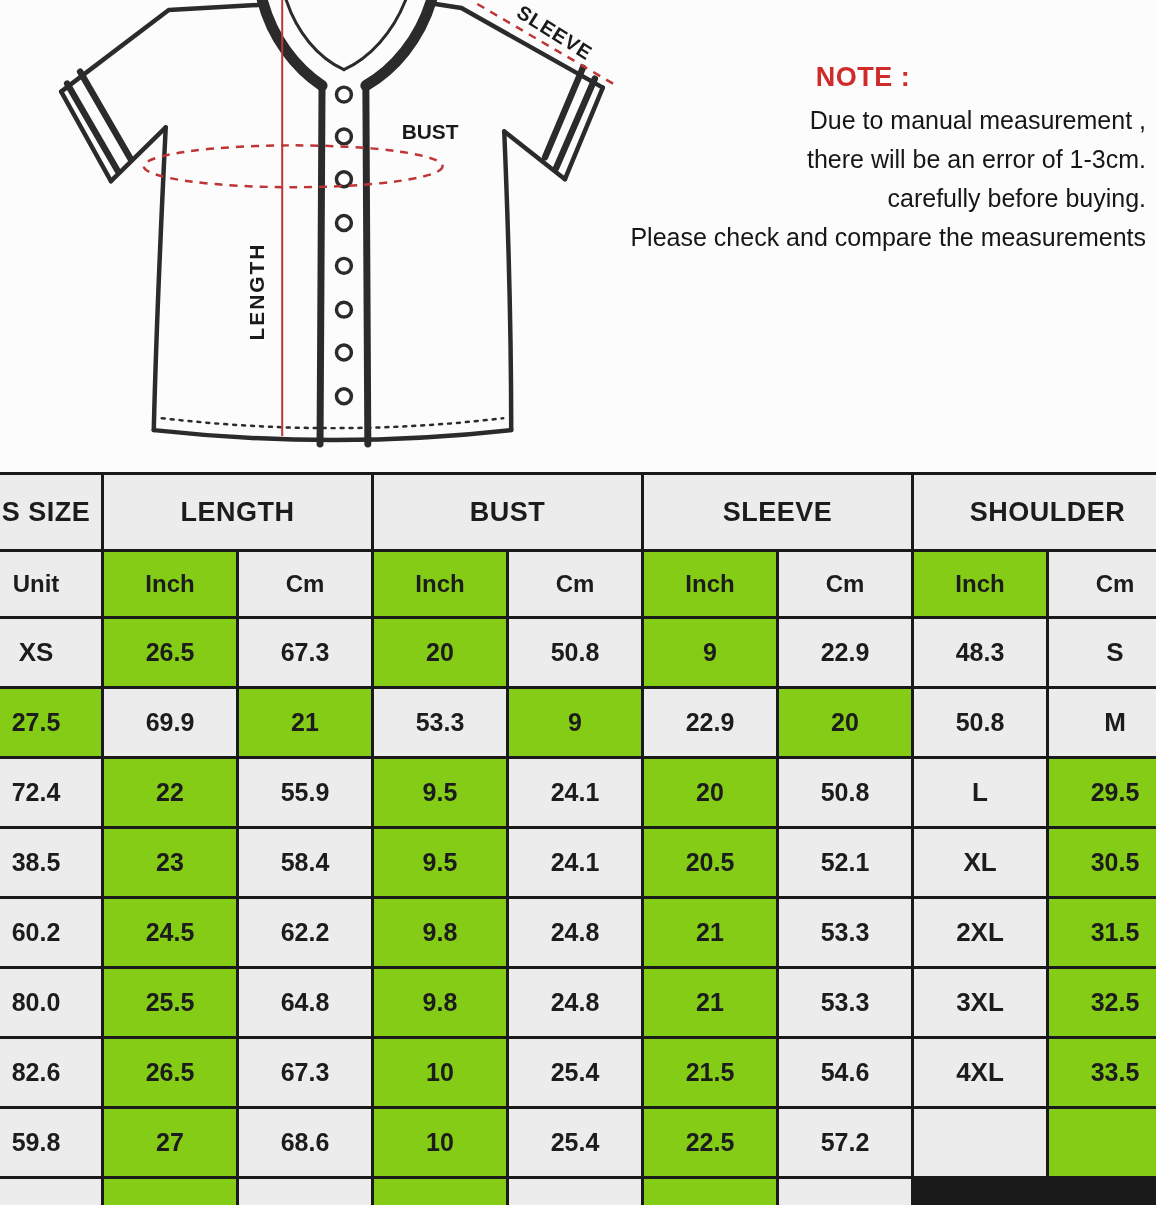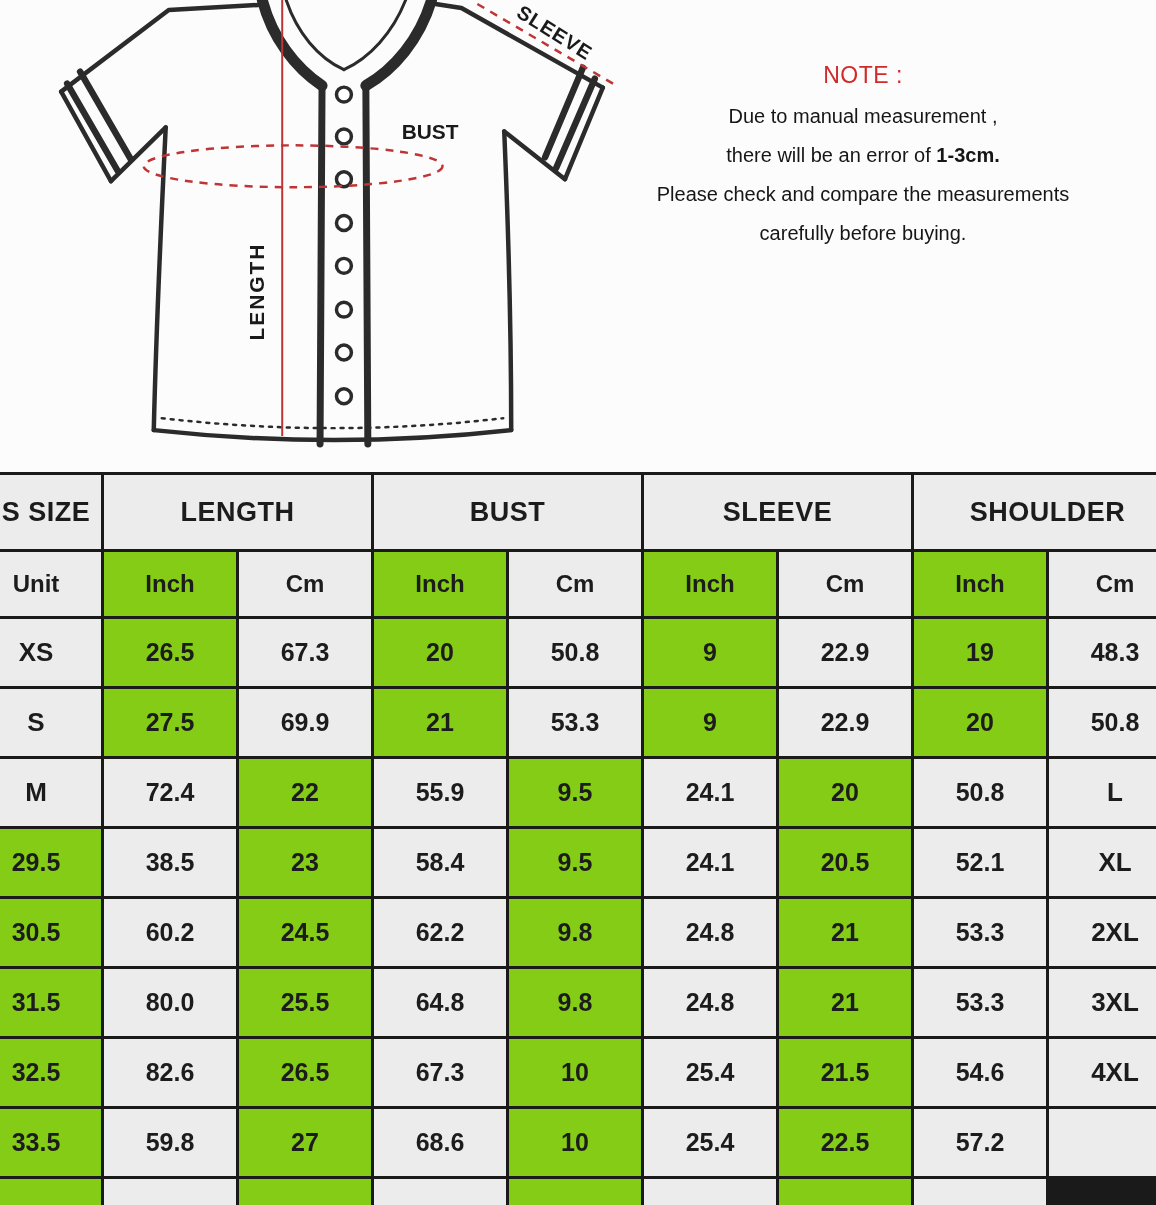--- a/index.html
+++ b/index.html
@@ -12,25 +12,25 @@
 
   
   .diagram{position:absolute;left:0;top:0;width:660px;height:458px;}
 
   
   .note{
     position:absolute;left:580px;top:62px;width:566px;
     text-align:center;color:#161616;
   }
   .note-title{
-    color:#cf2b2b;font-weight:normal;font-size:23px;letter-spacing:.5px;
+    color:#cf2b2b;font-weight:bold;font-size:27px;letter-spacing:.5px;
     margin:0 0 8px 0;
   }
-  .note-line{font-size:20px;line-height:39px;font-weight:normal;}
-  .note-bold{font-weight:bold;}
+  .note-line{font-size:25px;line-height:39px;font-weight:normal;text-align:right;}
+  .note-bold{font-weight:normal;}
 
   
   .size-table{
     position:absolute;left:-32px;top:472px;
     display:grid;
     grid-template-columns:130px repeat(8,132px);
     grid-template-rows:74px 64px repeat(8,67px) 26px;
     gap:3px;
     background:#1a1a1a;
     border:3px solid #1a1a1a;
@@ -103,22 +103,22 @@
 
   <text x="402" y="140" font-size="21" font-weight="bold" fill="#1a1a1a">BUST</text>
   <text transform="translate(264,342) rotate(-90)" font-size="21" font-weight="bold" fill="#1a1a1a" letter-spacing="2">LENGTH</text>
   <text transform="translate(516,16) rotate(32)" font-size="20" font-weight="bold" fill="#1a1a1a" letter-spacing="1">SLEEVE</text>
 </svg>
 
 <div class="note">
   <p class="note-title">NOTE :</p>
   <div class="note-line">Due to manual measurement ,</div>
   <div class="note-line"><span>there will be an error of </span><span class="note-bold">1-3cm.</span></div>
+  <div class="note-line">carefully before buying.</div>
   <div class="note-line">Please check and compare the measurements</div>
-  <div class="note-line">carefully before buying.</div>
 </div>
 
 <div class="size-table">
 
   <div class="cell cg group-h">US SIZE</div>
   <div class="cell cg group-h span2">LENGTH</div>
   <div class="cell cg group-h span2">BUST</div>
   <div class="cell cg group-h span2">SLEEVE</div>
   <div class="cell cg group-h span2">SHOULDER</div>
 
@@ -132,21 +132,20 @@
   <div class="cell cw unit-h">Inch</div>
   <div class="cell cg unit-h">Cm</div>
 
   <div class="cell cg size-c">XS</div>
   <div class="cell cw val-c">26.5</div>
   <div class="cell cg val-c">67.3</div>
   <div class="cell cw val-c">20</div>
   <div class="cell cg val-c">50.8</div>
   <div class="cell cw val-c">9</div>
   <div class="cell cg val-c">22.9</div>
-  <div class="cell cw val-c">19</div>
   <div class="cell cg val-c">48.3</div>
 
   <div class="cell cg size-c">S</div>
   <div class="cell cw val-c">27.5</div>
   <div class="cell cg val-c">69.9</div>
   <div class="cell cw val-c">21</div>
   <div class="cell cg val-c">53.3</div>
   <div class="cell cw val-c">9</div>
   <div class="cell cg val-c">22.9</div>
   <div class="cell cw val-c">20</div>

